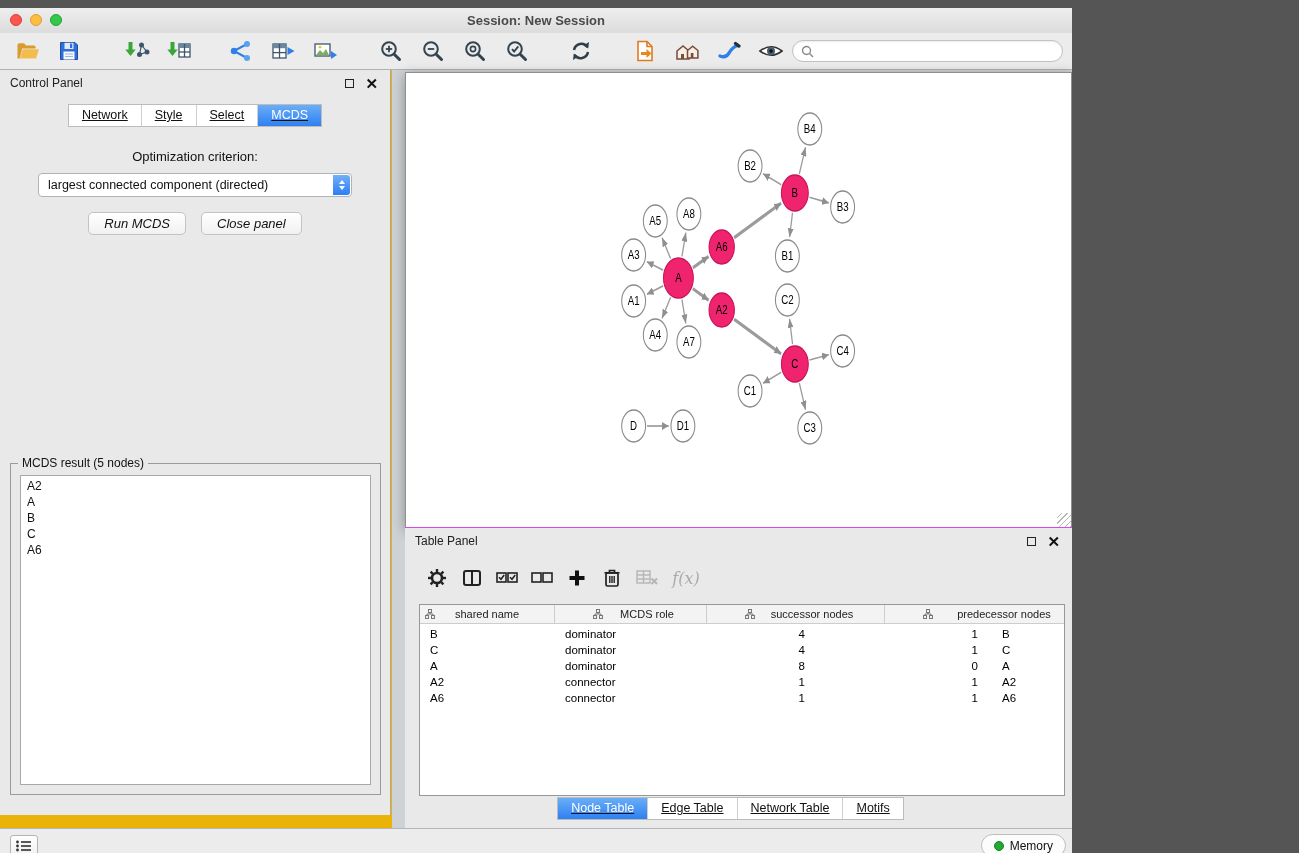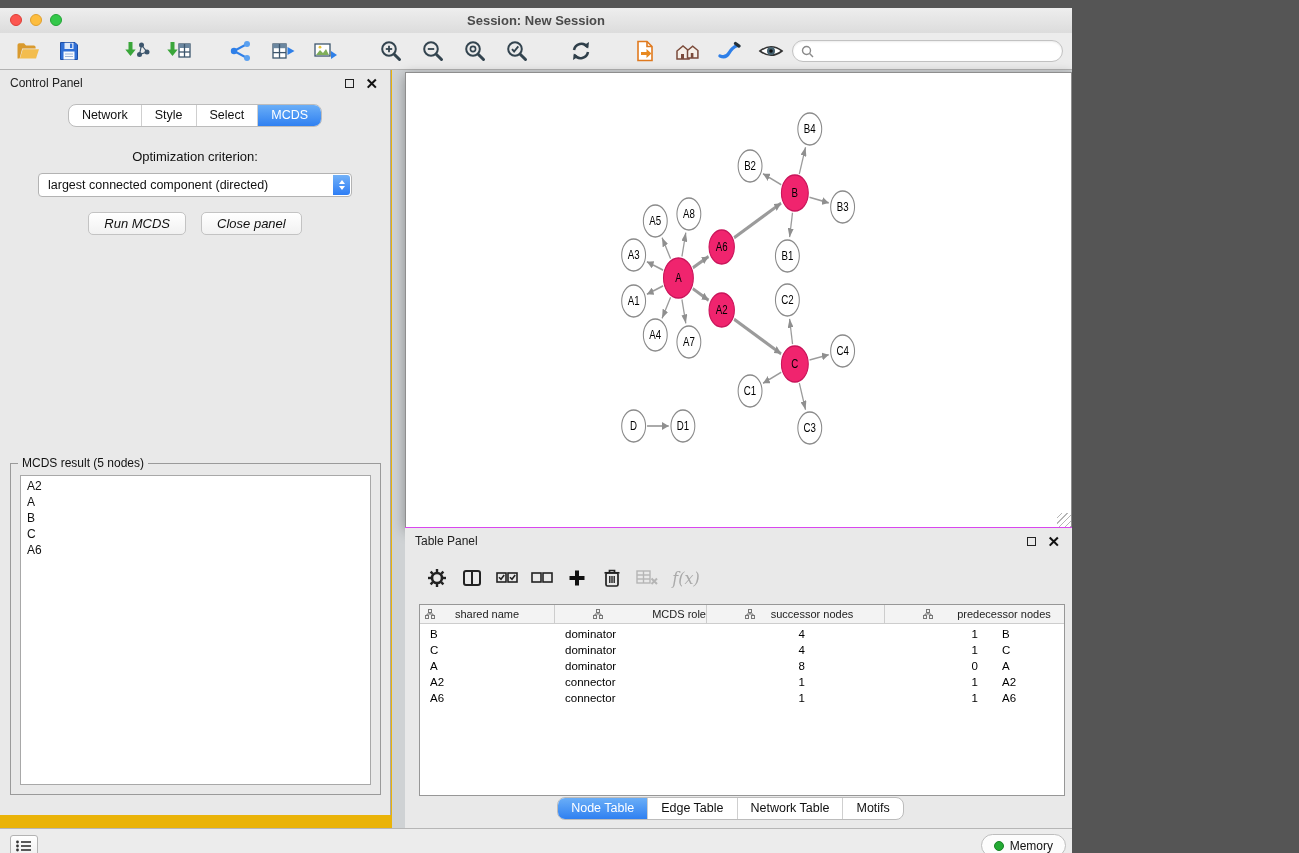--- a/index.html
+++ b/index.html
@@ -28,21 +28,21 @@
   .control-panel{position:absolute;top:62px;left:0;width:391px;bottom:46px;background:#e9e9e9;border-right:1px solid #a8a8a8;}
   .desktop{position:absolute;top:62px;left:392px;right:0;bottom:33px;background:#cfd2d4;}
 
   
   .panel-header{height:26px;line-height:26px;padding-left:10px;font-size:12px;color:#222;position:relative;}
   .panel-header-icons{position:absolute;right:12px;top:0;height:26px;display:flex;align-items:center;gap:11px;}
   .float-box{display:inline-block;width:9px;height:9px;border:1.5px solid #222;}
   .close-x{font-size:15px;font-weight:bold;color:#111;line-height:1;}
 
   
-  .seg-group{display:inline-flex;background:#fff;border:1px solid #bcbcbc;border-radius:8px;overflow:hidden;}
+  .seg-group{display:inline-flex;background:#fff;border:1px solid #bcbcbc;border-radius:0;overflow:hidden;text-decoration:underline;}
   .seg{padding:2px 13px;font-size:12.5px;color:#111;border-right:1px solid #cfcfcf;line-height:17px;white-space:nowrap;}
   .seg:last-child{border-right:none;}
   .seg-active{background:linear-gradient(#6aaef7,#2f80f1);color:#fff;}
 
   
   .cp-tabs-row{display:flex;justify-content:center;margin-top:8px;}
   .cp-opt-label{text-align:center;margin-top:22px;font-size:13px;color:#111;}
   .cp-select{margin:9px auto 0;width:314px;height:24px;position:relative;background:#fff;border:1px solid #b3b3b3;border-radius:4px;font-size:12.5px;line-height:22px;padding-left:9px;color:#111;}
   .stepper{position:absolute;right:1px;top:1px;bottom:1px;width:17px;border-radius:0 3px 3px 0;background:linear-gradient(#72b1f8,#2d7df5);display:flex;flex-direction:column;align-items:center;justify-content:center;}
   .tri-up{width:0;height:0;border-left:3.5px solid transparent;border-right:3.5px solid transparent;border-bottom:4.5px solid #fff;margin-bottom:2px;}
@@ -483,21 +483,21 @@
         <div class="thead">
             <div class="th" style="width: 135px;">
               <svg class="colicon" width="10" height="10" viewBox="0 0 10 10">
                 <rect x="3.5" y="0.5" width="3" height="3" fill="none" stroke="#777"></rect>
                 <rect x="0.5" y="6.5" width="3" height="3" fill="none" stroke="#777"></rect>
                 <rect x="6.5" y="6.5" width="3" height="3" fill="none" stroke="#777"></rect>
                 <path d="M5 3.5 V5 M2 6.5 V5 H8 V6.5" stroke="#777" fill="none"></path>
               </svg>
               <span>shared name</span>
             </div>
-            <div class="th" style="width: 119px; justify-content: flex-end;">
+            <div class="th" style="width: 119px;">
               <svg class="colicon" width="10" height="10" viewBox="0 0 10 10">
                 <rect x="3.5" y="0.5" width="3" height="3" fill="none" stroke="#777"></rect>
                 <rect x="0.5" y="6.5" width="3" height="3" fill="none" stroke="#777"></rect>
                 <rect x="6.5" y="6.5" width="3" height="3" fill="none" stroke="#777"></rect>
                 <path d="M5 3.5 V5 M2 6.5 V5 H8 V6.5" stroke="#777" fill="none"></path>
               </svg>
               <span>MCDS role</span>
             </div>
             <div class="th" style="width: 145px;">
               <svg class="colicon" width="10" height="10" viewBox="0 0 10 10">

